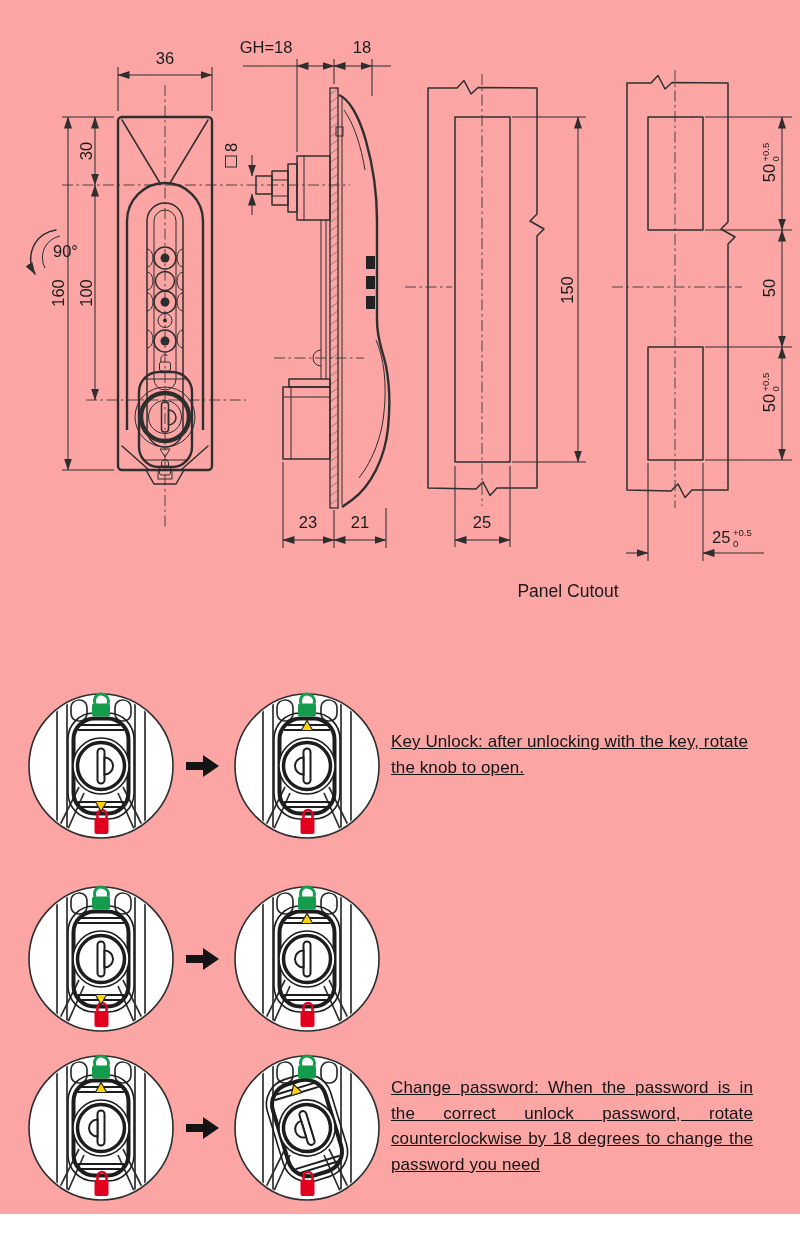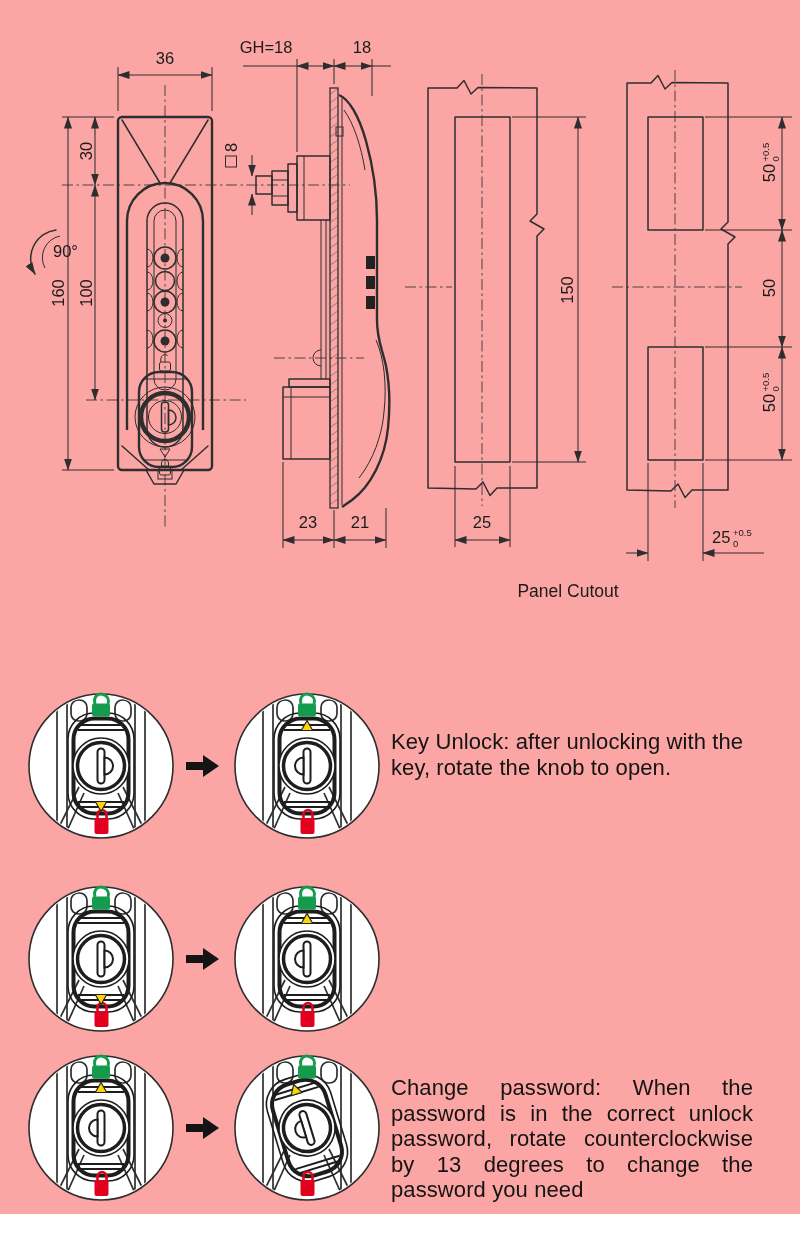--- a/index.html
+++ b/index.html
@@ -14,22 +14,22 @@
   .cl  {stroke:#3a3a3a;stroke-width:0.9;fill:none;stroke-dasharray:11 3.5 2.5 3.5;}
   .dimtxt{font:16.5px "Liberation Sans",sans-serif;fill:#1b1b1b;}
   .toltxt{font:9.5px "Liberation Sans",sans-serif;fill:#1b1b1b;}
   .captxt{font:17.5px "Liberation Sans",sans-serif;fill:#1b1b1b;}
   
   .row{position:absolute;left:0;width:800px;height:152px;}
   .circ{position:absolute;top:0;}
   .c-left{left:26px;}
   .c-right{left:232px;}
   .step-arrow{position:absolute;left:186px;top:62px;}
-  .desc{position:absolute;margin:0;color:#141414;font-size:22px;line-height:25.5px;
-        letter-spacing:.1px;}
+  .desc{position:absolute;margin:0;color:#141414;font-size:17px;line-height:25.5px;
+        letter-spacing:.1px;text-decoration:underline;}
   .just{text-align:justify;text-align-last:left;}
 </style>
 </head>
 <body>
 
 <div id="canvas">
 
   <svg width="800" height="648" viewBox="0 0 800 648">
     <defs>
       <marker id="arr" viewBox="0 0 12 8" markerWidth="12" markerHeight="8" refX="11.5" refY="4" orient="auto-start-reverse" markerUnits="userSpaceOnUse">
@@ -354,16 +354,16 @@
       <use href="#cu-bg"></use>
       <g transform="rotate(-17 75 75)">
         <use href="#cu-housing"></use>
           <use href="#cu-knob"></use>
           <use href="#cu-bump-left"></use>
         <use href="#cu-tri-up"></use>
       </g>
       <use href="#cu-green"></use>
         <use href="#cu-red"></use>
     </svg>
-    <p class="desc just" style="left:391px;top:22px;width:362px">Change password: When the password is in the correct unlock password, rotate counterclockwise by 13 degrees to change the password you need</p>
+    <p class="desc just" style="left:391px;top:22px;width:362px">Change password: When the password is in the correct unlock password, rotate counterclockwise by 18 degrees to change the password you need</p>
   </div>
 
 </div>
 
 </body></html>

